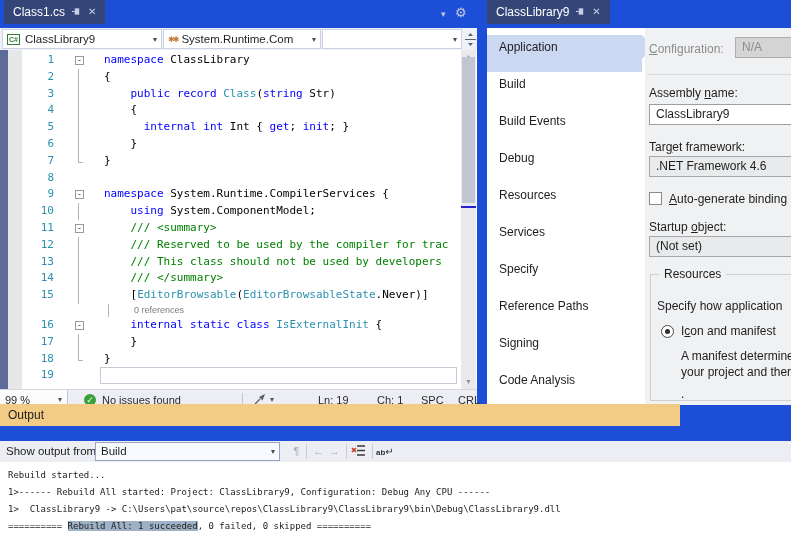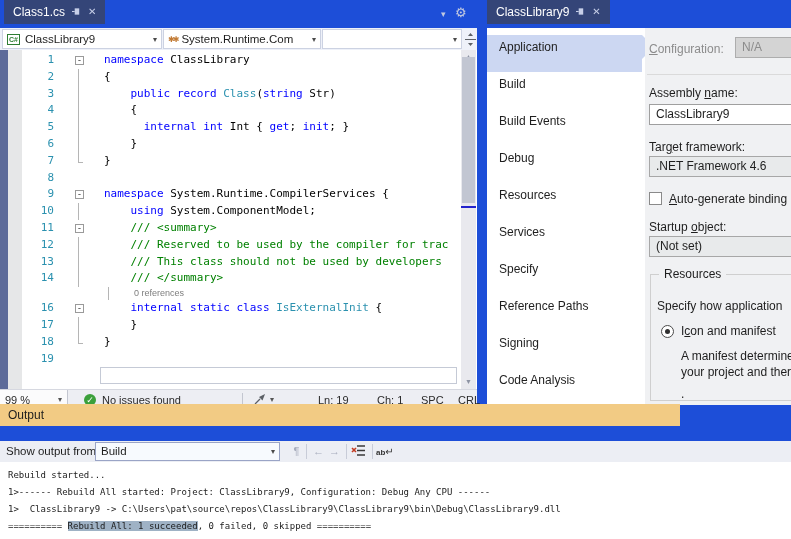--- a/index.html
+++ b/index.html
@@ -221,20 +221,25 @@
         <div class="code-row">
           <span class="lnum">13</span>
           <span class="fold bar"></span>
           <span class="ct"><span class="cm">    /// This class should not be used by developers</span></span>
         </div>
         <div class="code-row">
           <span class="lnum">14</span>
           <span class="fold bar"></span>
           <span class="ct"><span class="cm">    /// &lt;/summary&gt;</span></span>
         </div>
+        <div class="code-row">
+          <span class="lnum">15</span>
+          <span class="fold bar"></span>
+          <span class="ct"><span class="pl">    [</span><span class="ty">EditorBrowsable</span><span class="pl">(</span><span class="ty">EditorBrowsableState</span><span class="pl">.Never)]</span></span>
+        </div>
         <div class="code-row lens-row">
           <span class="lnum"></span>
           <span class="fold bar"></span>
           <span class="lens">0 references</span>
         </div>
         <div class="code-row">
           <span class="lnum">16</span>
           <span class="fold box">-</span>
           <span class="ct"><span class="pl">    </span><span class="kw">internal</span><span class="pl"> </span><span class="kw">static</span><span class="pl"> </span><span class="kw">class</span><span class="pl"> </span><span class="ty">IsExternalInit</span><span class="pl"> {</span></span>
         </div>

